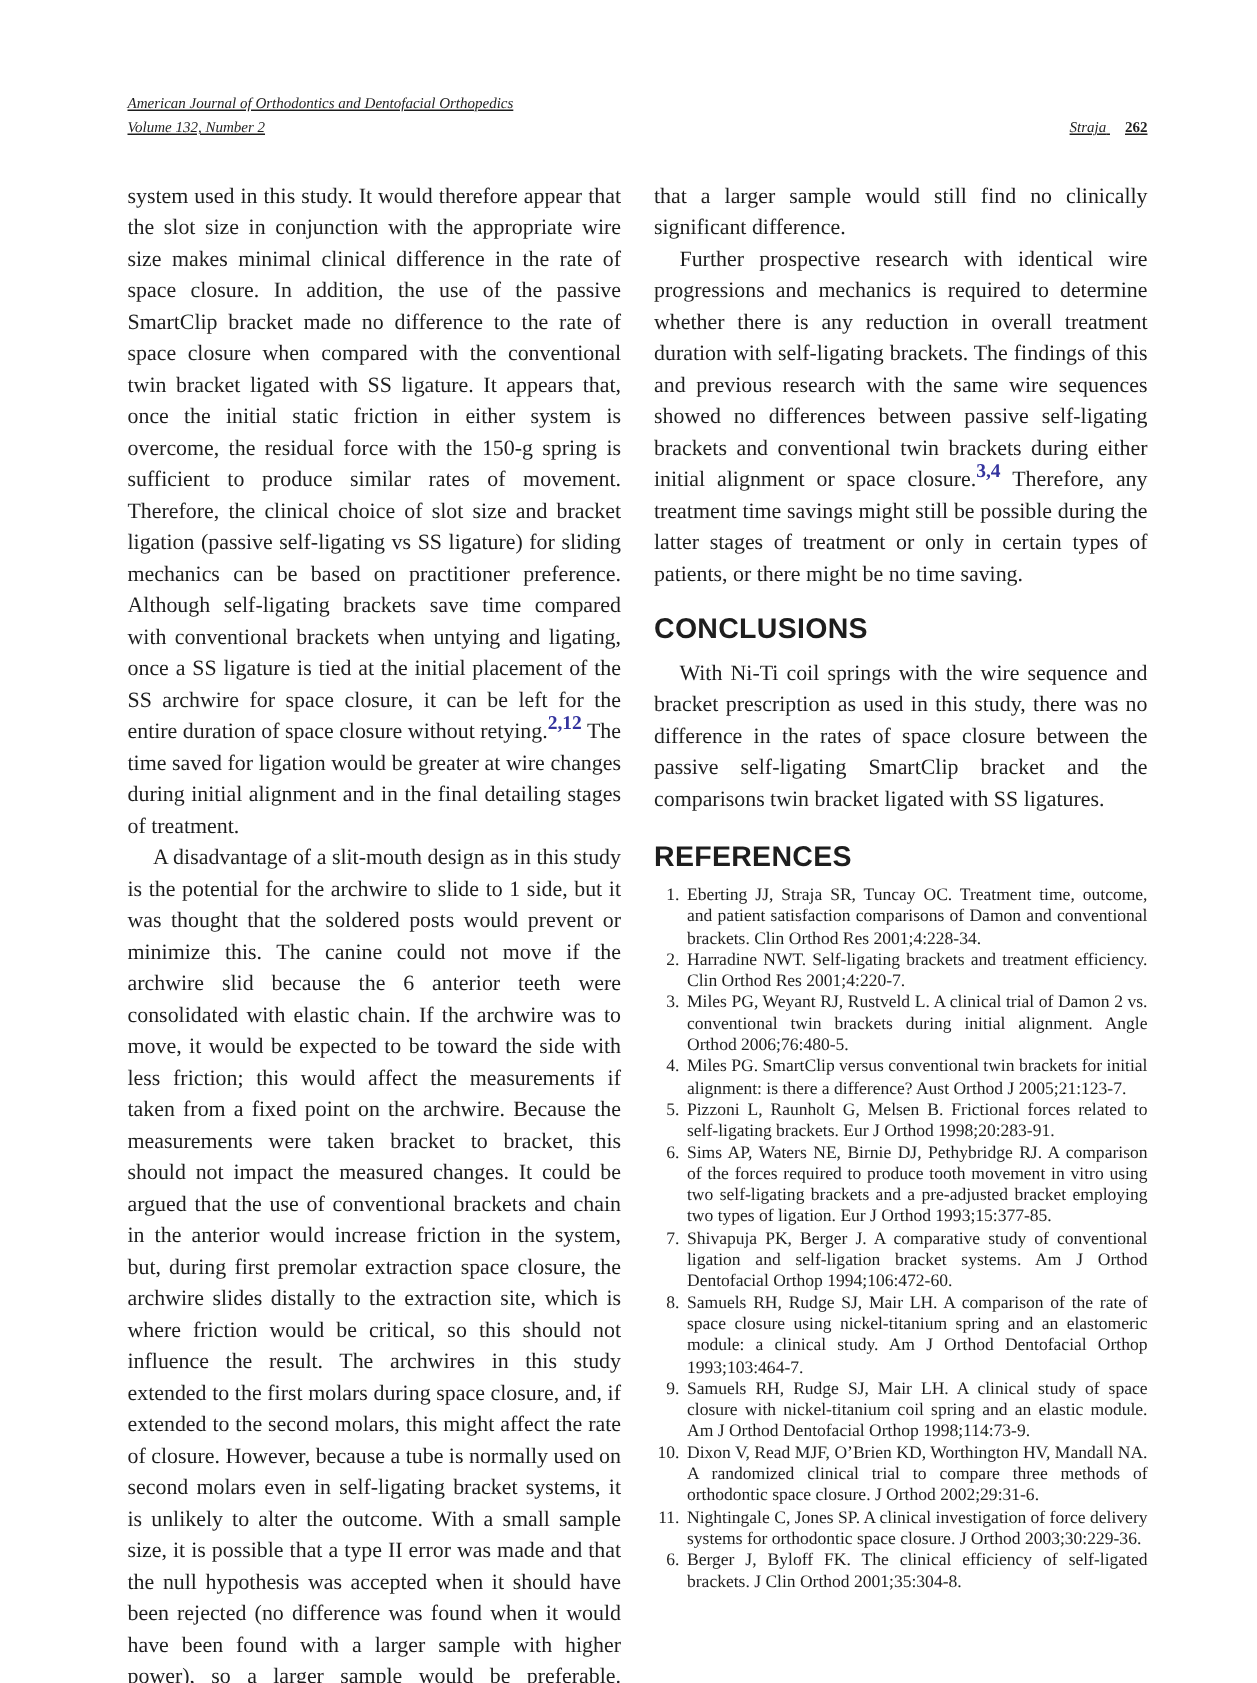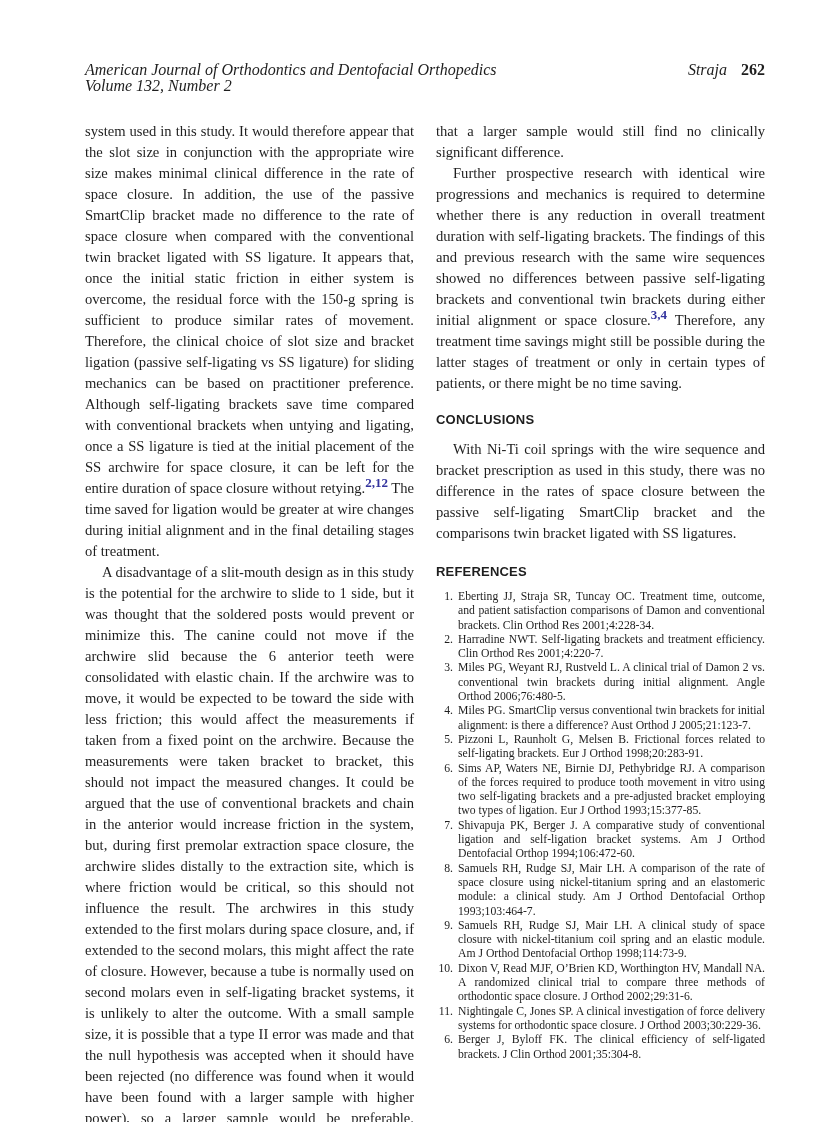--- a/index.html
+++ b/index.html
@@ -10,23 +10,24 @@
     margin:0 auto;
     font-family:"Liberation Serif", serif;
     color:#1e1e1e;
     overflow:hidden;
   }
   .header {
     position:absolute;
     top:62px; left:85px; width:680px;
     display:flex;
     justify-content:space-between;
-    align-items:flex-start;
-    font-size:16px;
+    align-items:flex-end;
+    font-size:10px;
     line-height:16px;
+    text-decoration:underline;
   }
   .header .journal-block { font-style:italic; }
   .header .right-block { white-space:nowrap; }
   .header .author { font-style:italic; }
   .header .pagenum { font-weight:bold; margin-left:10px; }
   .columns {
     position:absolute;
     top:121px; left:85px; width:680px;
     display:flex;
     gap:22px;
@@ -42,21 +43,21 @@
   sup.cite {
     color:#33339E;
     font-size:13px;
     line-height:0;
     vertical-align:super;
     font-weight:bold;
   }
   .heading {
     font-family:"Liberation Sans", sans-serif;
     font-weight:bold;
-    font-size:13px;
+    font-size:19px;
     letter-spacing:0.2px;
     text-align:left;
     margin:15px 0 9px 0;
   }
   .heading.refs { margin-top:17px; margin-bottom:8px; }
   .ref-list {
     font-size:11.7px;
     line-height:14.3px;
   }
   .ref-row { display:flex; }

